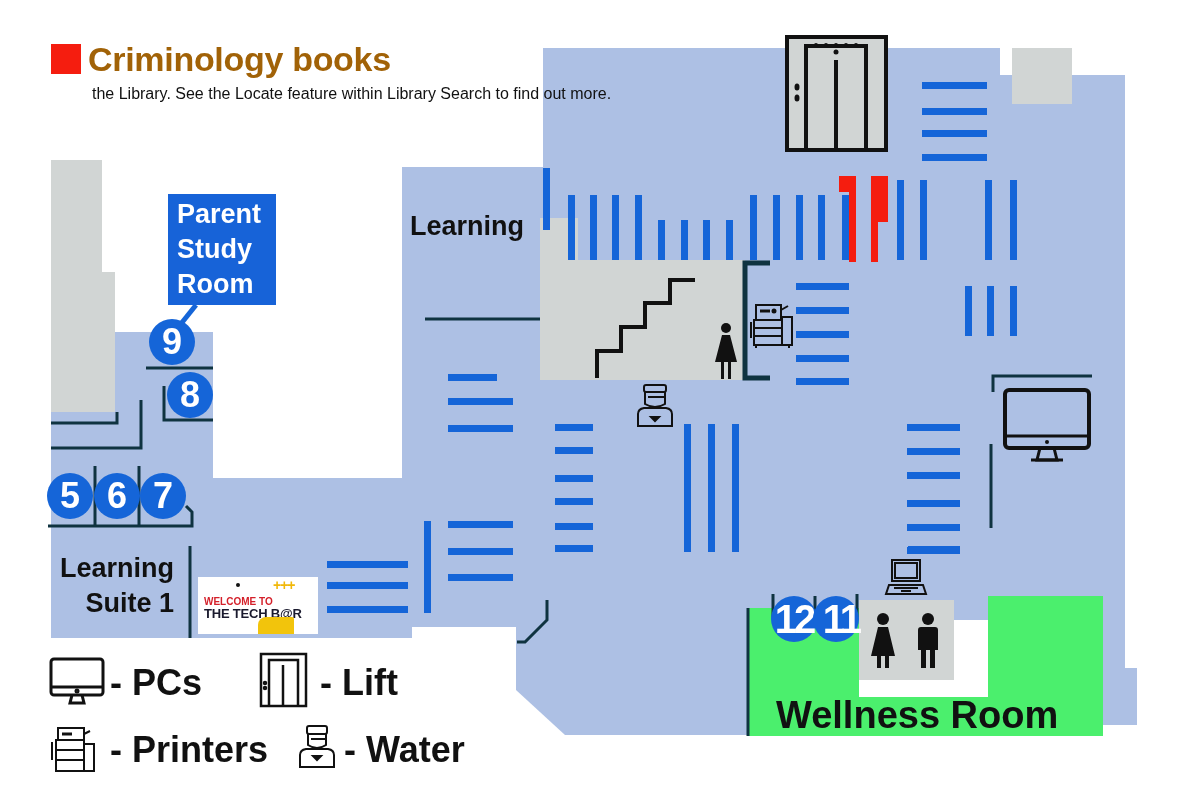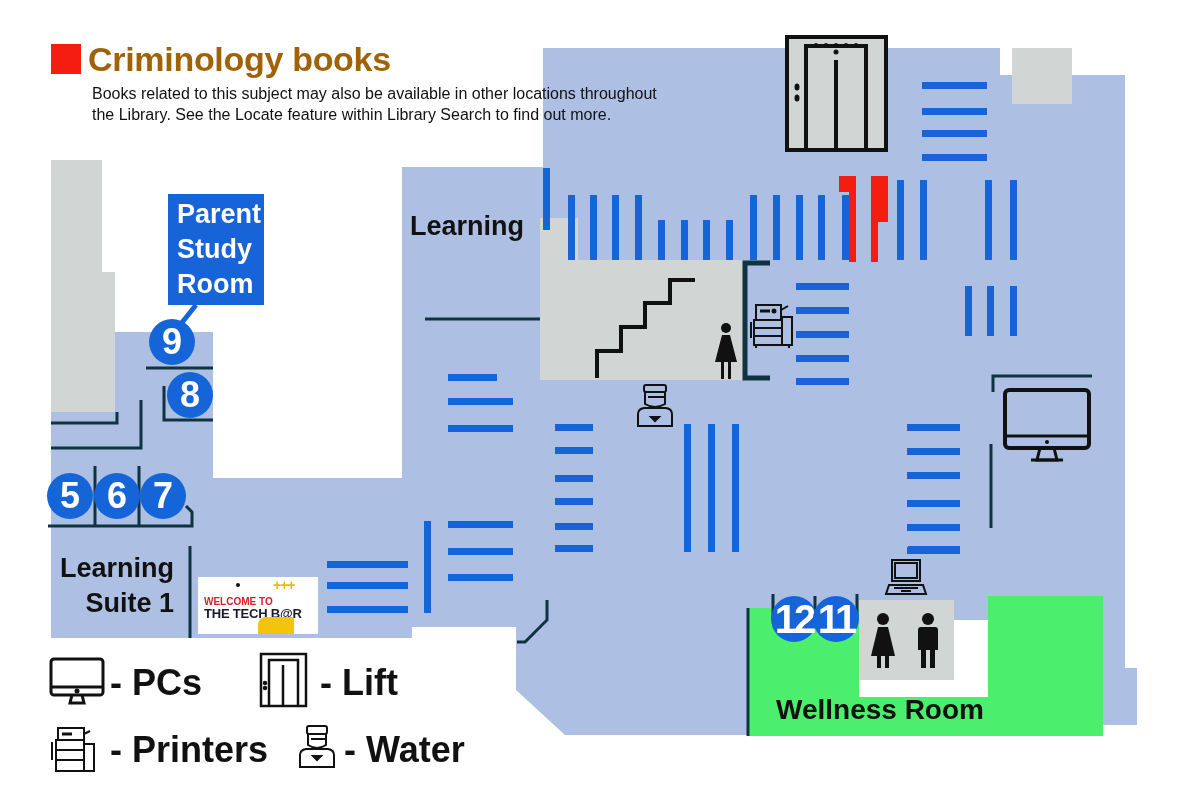--- a/index.html
+++ b/index.html
@@ -3,25 +3,25 @@
   <meta charset="utf-8">
   <style>
     html, body { margin: 0; padding: 0; background: #ffffff; }
     body { width: 1185px; height: 785px; position: relative; overflow: hidden; font-family: "Liberation Sans", sans-serif; }
     #map { position: absolute; left: 0; top: 0; }
     .abs { position: absolute; }
     .title { left: 88px; top: 40px; font-size: 34px; font-weight: bold; color: #a16207; letter-spacing: -0.3px; }
     .title-swatch { left: 51px; top: 44px; width: 30px; height: 30px; background: #f51d0f; }
     .subtitle { left: 92px; top: 83px; font-size: 16px; line-height: 21px; color: #111; width: 660px; }
     .room-label { font-weight: bold; color: #111; font-size: 27px; line-height: 35px; text-align: right; }
-    .parent-room { left: 168px; top: 194px; width: 96px; height: 111px; background: #1763d8; color: #fff; font-weight: bold; font-size: 27px; line-height: 35px; padding: 3px 0 0 9px; box-sizing: border-box; }
+    .parent-room { left: 168px; top: 194px; width: 108px; height: 111px; background: #1763d8; color: #fff; font-weight: bold; font-size: 27px; line-height: 35px; padding: 3px 0 0 9px; box-sizing: border-box; }
     .badge { width: 46px; height: 46px; border-radius: 50%; background: #1565d8; color: #fff; font-weight: bold; font-size: 36px; text-align: center; line-height: 46px; }
     .badge.wide { width: 46px; font-size: 40px; letter-spacing: -3px; }
     .legend-text { font-size: 36px; font-weight: bold; color: #111; }
-    .wellness { left: 776px; top: 694px; font-size: 28px; font-weight: bold; color: #111; }
+    .wellness { left: 776px; top: 694px; font-size: 38px; font-weight: bold; color: #111; }
     .techbar { left: 198px; top: 577px; width: 120px; height: 57px; background: #fff; }
     .techbar .l1 { position: absolute; left: 6px; top: 19px; font-size: 10px; font-weight: bold; color: #d4202a; text-align: center; }
     .techbar .l2 { position: absolute; left: 6px; top: 29px; font-size: 13px; font-weight: bold; color: #1a1a2e; letter-spacing: -0.2px; }
     .techbar .plus { position: absolute; left: 75px; top: 0px; font-size: 14px; font-weight: bold; color: #f1b80a; letter-spacing: -1px; }
     .techbar .dot { position: absolute; left: 38px; top: 6px; width: 4px; height: 4px; border-radius: 50%; background: #111; }
     .techbar .tag { position: absolute; left: 60px; top: 40px; width: 36px; height: 17px; background: #f2c40c; border-radius: 8px 2px 0 0; }
   </style>
 </head>
 <body>
 
@@ -237,21 +237,20 @@
     <path d="M9,9 L9,20 Q18,26 27,20 L27,9"></path>
     <line x1="12" y1="14" x2="26" y2="14"></line>
     <path d="M1,42 L1,30 Q1,25 7,24 L29,24 Q35,25 35,30 L35,42 Z"></path>
     <path d="M14,31 L22,31 L18,35 Z" fill="#111"></path>
   </g>
 </svg>
 
 <div class="abs title-swatch"></div>
 <div class="abs title">Criminology books</div>
 <div class="abs subtitle">
-  <div>Books related to this subject may also be available in other locations throughout</div>
   <div>the Library. See the Locate feature within Library Search to find out more.</div>
 </div>
 
 <div class="abs parent-room">
   <div>Parent</div>
   <div>Study</div>
   <div>Room</div>
 </div>
 <div class="abs room-label" style="left:410px; top:209px;">
   <div>Learning</div>
@@ -261,21 +260,21 @@
   <div>Suite 1</div>
 </div>
 <div class="abs wellness">Wellness Room</div>
 
 <div class="abs badge" style="left:149px; top:319px;">9</div>
 <div class="abs badge" style="left:167px; top:372px;">8</div>
 <div class="abs badge" style="left:47px; top:473px;">5</div>
 <div class="abs badge" style="left:94px; top:473px;">6</div>
 <div class="abs badge" style="left:140px; top:473px;">7</div>
 <div class="abs badge wide" style="left:771px; top:596px;">12</div>
-<div class="abs badge wide" style="left:813px; top:596px;">11</div>
+<div class="abs badge wide" style="left:813px; top:596px;text-align:right;">11</div>
 
 <div class="abs techbar">
   <div class="dot"></div>
   <div class="plus">+++</div>
   <div class="l1">WELCOME TO</div>
   <div class="l2">THE TECH B@R</div>
   <div class="tag"></div>
 </div>
 
 <div class="abs legend-text" style="left:110px; top:662px;text-align:right;">- PCs</div>

